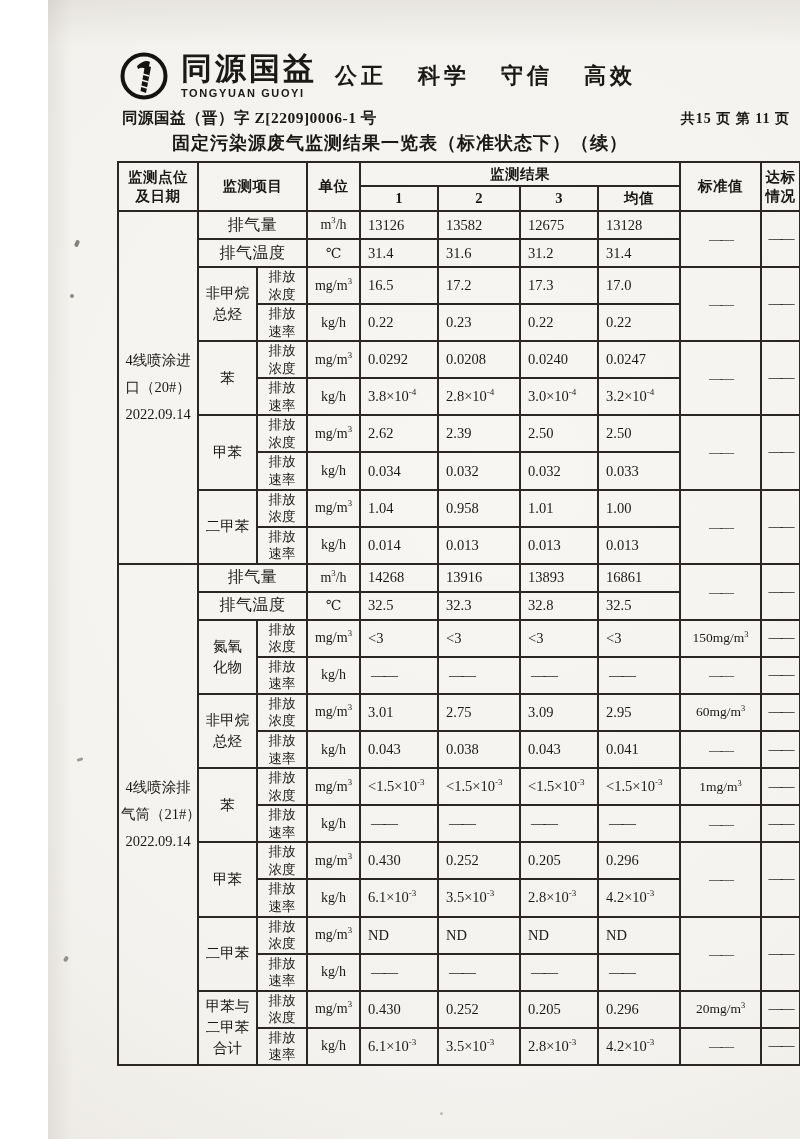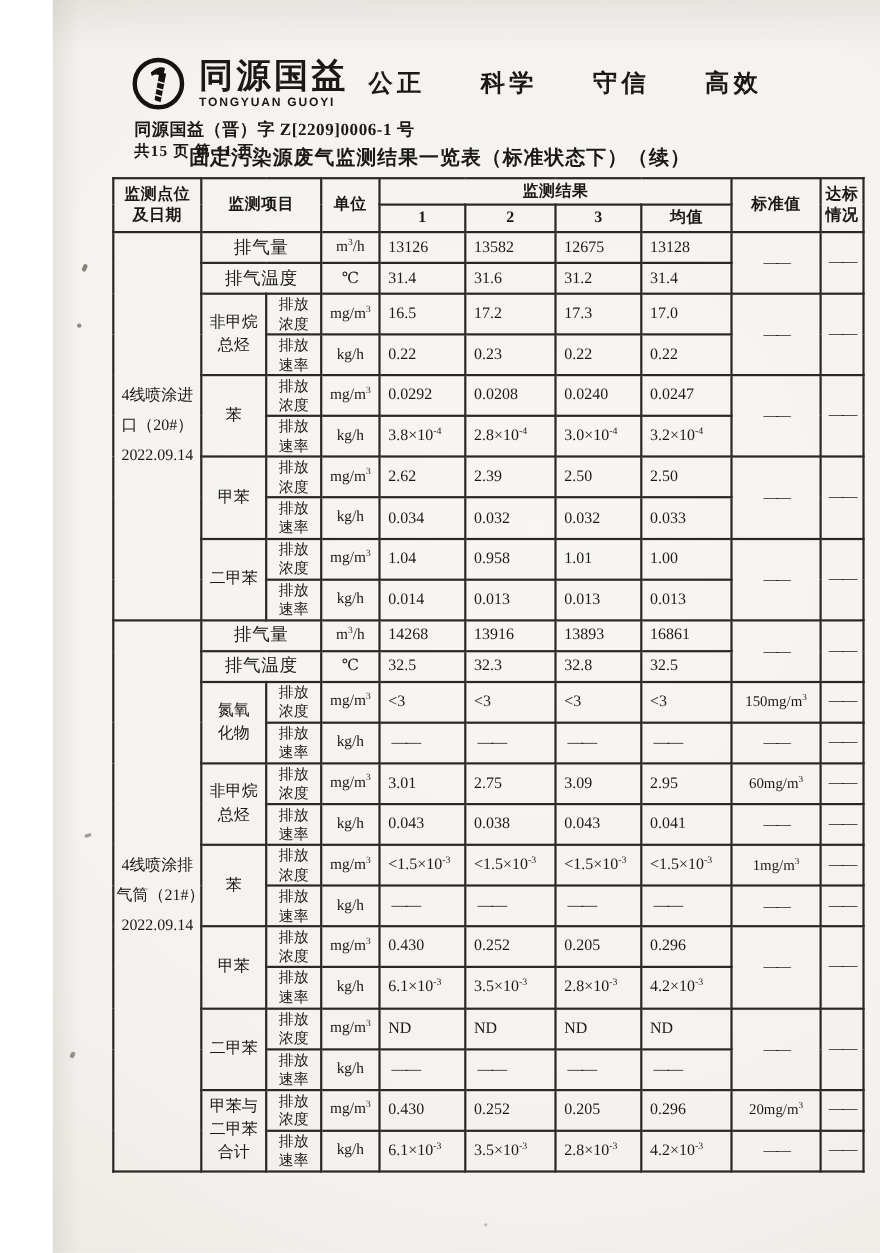--- a/index.html
+++ b/index.html
@@ -21,28 +21,28 @@
       linear-gradient(180deg, rgba(110,104,94,.10) 0%, rgba(110,104,94,0) 4%),
       linear-gradient(90deg, rgba(110,104,94,.10) 0%, rgba(110,104,94,0) 3%, rgba(110,104,94,0) 97%, rgba(110,104,94,.08) 100%),
       radial-gradient(130% 95% at 55% 42%, #f7f6f2 0%, var(--paper) 55%, var(--paper-edge) 100%);
     margin-left: 48px;
   }
   
   .brand{position:absolute;left:70px;top:50px;display:flex;align-items:center;gap:11px;}
   .brand svg{display:block;}
   .brand-cn{font-size:31px;font-weight:bold;letter-spacing:3px;line-height:1;white-space:nowrap;}
   .brand-en{font-family:Liberation Sans, sans-serif;font-size:11px;font-weight:bold;letter-spacing:1.6px;margin-top:3px;white-space:nowrap;}
-  .slogan{position:absolute;left:287px;top:61px;display:flex;gap:50px;font-size:22px;font-weight:bold;letter-spacing:4px;white-space:nowrap;}
-  .docline{position:absolute;left:74px;top:108px;width:668px;display:flex;justify-content:space-between;align-items:baseline;flex-direction:column;}
+  .slogan{position:absolute;left:287px;top:61px;display:flex;gap:31px;font-size:22px;font-weight:bold;letter-spacing:4px;white-space:nowrap;}
+  .docline{position:absolute;left:74px;top:108px;width:668px;display:flex;justify-content:space-between;align-items:baseline;}
   .doc-number{font-size:15.5px;font-weight:600;letter-spacing:.5px;}
   .pagination{font-size:14px;font-weight:600;letter-spacing:1px;}
   .title{position:absolute;left:0;top:131px;width:704px;text-align:center;font-size:18px;font-weight:600;letter-spacing:1px;}
   
   table{
-    position:absolute;left:54px;top:161px;width:682px;
+    position:absolute;left:69px;top:161px;width:682px;
     border-collapse:collapse;table-layout:fixed;
     font-family:"Liberation Serif","DejaVu Serif",serif;
   }
   th,td{border:2px solid var(--line);padding:0;vertical-align:middle;overflow:hidden;}
   thead tr.h1{height:24px;}
   thead tr.h2{height:25px;}
   th{font-size:14.5px;font-weight:600;white-space:pre-line;line-height:1.25;letter-spacing:.5px;}
   tbody tr.flow{height:28px;}
   tbody tr.sub.s0{height:35px;}
   tbody tr.sub.s1{height:36px;}

